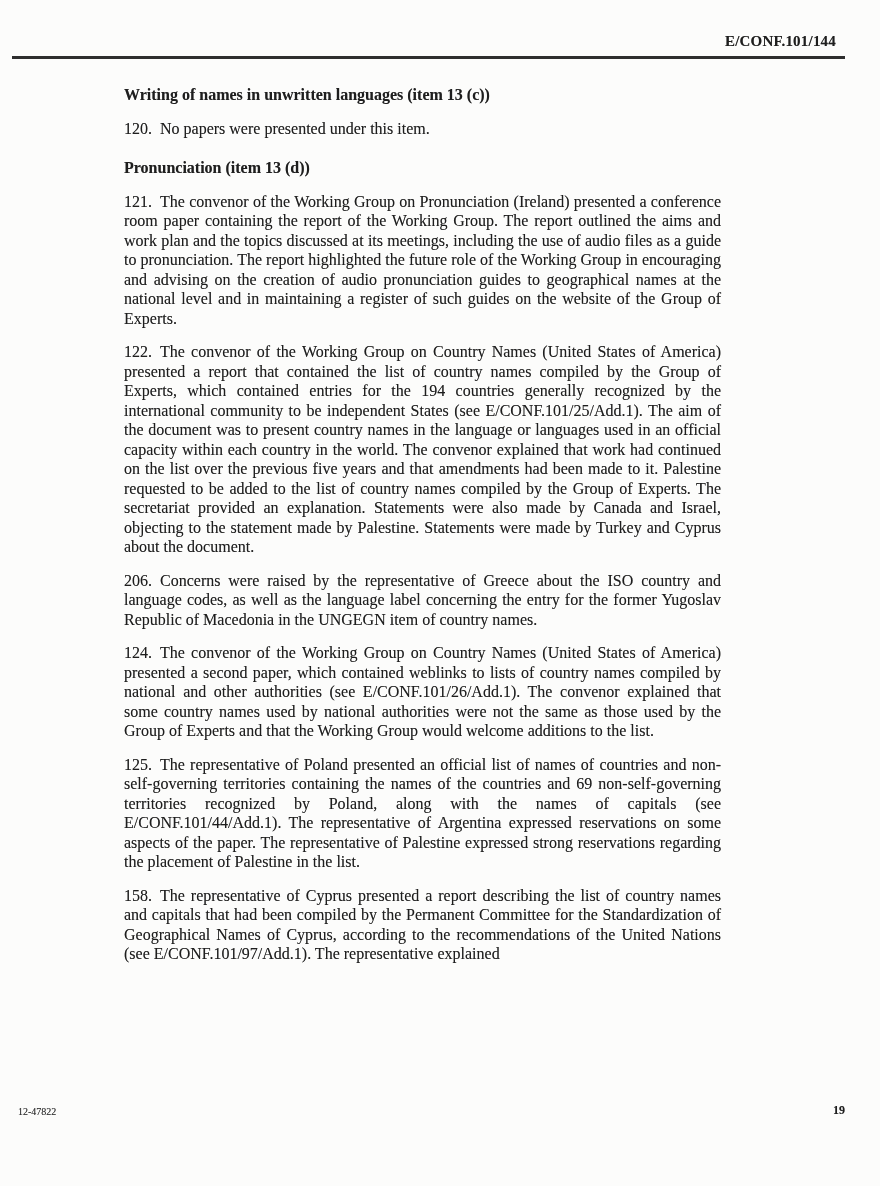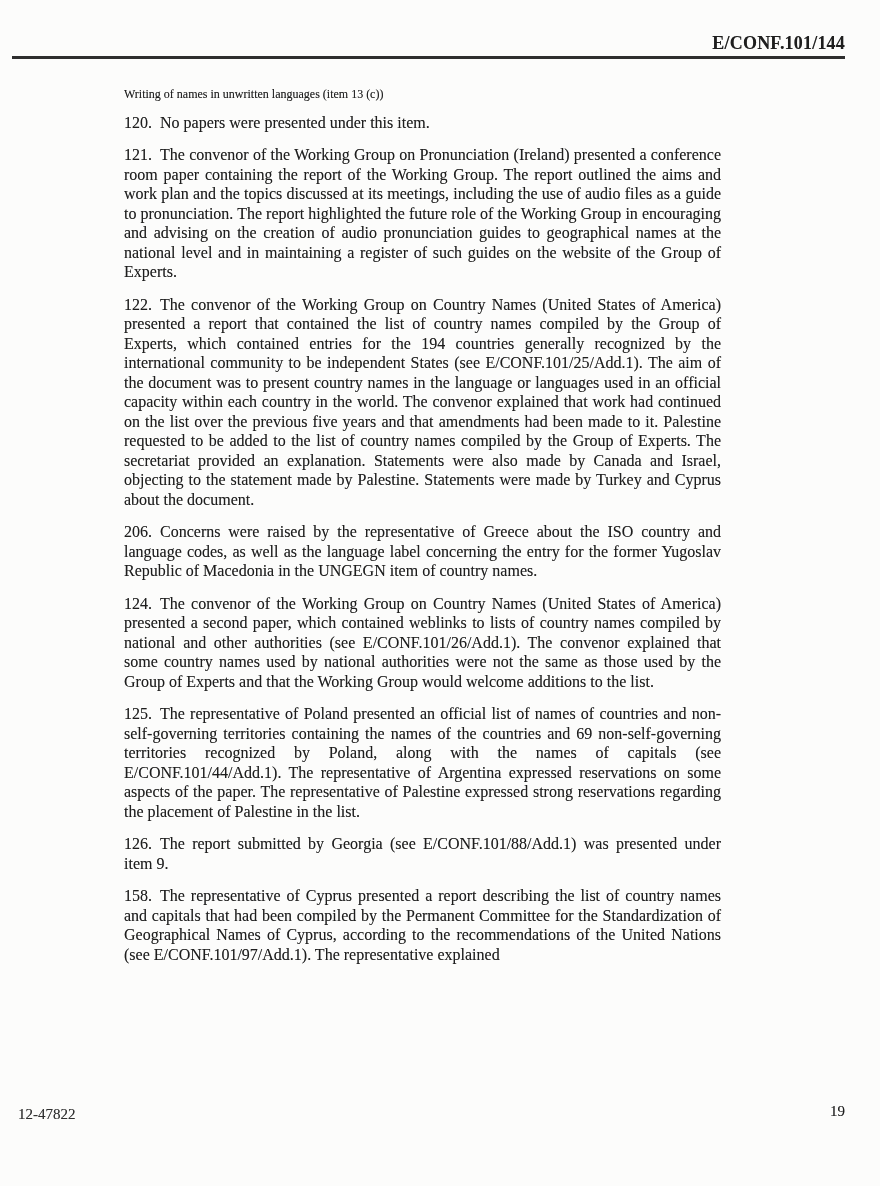--- a/index.html
+++ b/index.html
@@ -13,22 +13,22 @@
     height: 1186px;
     background: #fcfcfb;
     font-family: "Liberation Serif", serif;
     color: #1e1e1e;
     overflow: hidden;
     text-shadow: 0 0 0.5px rgba(40,40,40,0.45);
   }
   .doc-symbol {
     position: absolute;
     top: 33px;
-    right: 35px;
-    font-size: 18px;
+    right: 44px;
+    font-size: 15px;
     font-weight: bold;
     letter-spacing: 0.2px;
     margin-left: 40px;
   }
   .header-rule {
     position: absolute;
     top: 56px;
     left: 12px;
     right: 35px;
     height: 2.5px;
@@ -37,77 +37,77 @@
   .content {
     position: absolute;
     left: 124px;
     top: 80px;
     width: 597px;
     font-size: 16px;
     line-height: 19.5px;
     text-align: justify;
   }
   .sec-heading {
-    font-size: 12px;
-    font-weight: normal;
+    font-size: 16px;
+    font-weight: bold;
     margin: 20px 0 8px 0;
     text-align: left;
   }
   .sec-heading.first {
     margin-top: 5px;
   }
   .para {
-    margin: 8px 0 13px 0;
+    margin: 14px 0 13px 0;
   }
   .pnum {
     margin-right: 8px;
   }
   .footer-left {
     position: absolute;
     left: 18px;
     top: 1106px;
-    font-size: 15px;
+    font-size: 10px;
     color: #2f2f2f;
   }
   .page-number {
     position: absolute;
     right: 35px;
     top: 1103px;
-    font-size: 15px;
-    font-weight: normal;
+    font-size: 12px;
+    font-weight: bold;
   }
 </style>
 </head>
 <body>
 
 <div class="page">
 
   <div class="doc-symbol">E/CONF.101/144</div>
 
   <div class="header-rule"></div>
 
   <div class="content">
 
     <h2 class="sec-heading first">Writing of names in unwritten languages (item 13 (c))</h2>
 
     <p class="para"><span class="pnum">120.</span><span class="ptext">No papers were presented under this item.</span></p>
 
+    <h2 class="sec-heading">Pronunciation (item 13 (d))</h2>
 
     <p class="para"><span class="pnum">121.</span><span class="ptext">The convenor of the Working Group on Pronunciation (Ireland) presented a conference room paper containing the report of the Working Group. The report outlined the aims and work plan and the topics discussed at its meetings, including the use of audio files as a guide to pronunciation. The report highlighted the future role of the Working Group in encouraging and advising on the creation of audio pronunciation guides to geographical names at the national level and in maintaining a register of such guides on the website of the Group of Experts.</span></p>
 
 
     <p class="para"><span class="pnum">122.</span><span class="ptext">The convenor of the Working Group on Country Names (United States of America) presented a report that contained the list of country names compiled by the Group of Experts, which contained entries for the 194 countries generally recognized by the international community to be independent States (see E/CONF.101/25/Add.1). The aim of the document was to present country names in the language or languages used in an official capacity within each country in the world. The convenor explained that work had continued on the list over the previous five years and that amendments had been made to it. Palestine requested to be added to the list of country names compiled by the Group of Experts. The secretariat provided an explanation. Statements were also made by Canada and Israel, objecting to the statement made by Palestine. Statements were made by Turkey and Cyprus about the document.</span></p>
 
     <p class="para"><span class="pnum">206.</span><span class="ptext">Concerns were raised by the representative of Greece about the ISO country and language codes, as well as the language label concerning the entry for the former Yugoslav Republic of Macedonia in the UNGEGN item of country names.</span></p>
 
     <p class="para"><span class="pnum">124.</span><span class="ptext">The convenor of the Working Group on Country Names (United States of America) presented a second paper, which contained weblinks to lists of country names compiled by national and other authorities (see E/CONF.101/26/Add.1). The convenor explained that some country names used by national authorities were not the same as those used by the Group of Experts and that the Working Group would welcome additions to the list.</span></p>
 
     <p class="para"><span class="pnum">125.</span><span class="ptext">The representative of Poland presented an official list of names of countries and non-self-governing territories containing the names of the countries and 69 non-self-governing territories recognized by Poland, along with the names of capitals (see E/CONF.101/44/Add.1). The representative of Argentina expressed reservations on some aspects of the paper. The representative of Palestine expressed strong reservations regarding the placement of Palestine in the list.</span></p>
 
-    <p class="para"><span class="pnum">126.</span><span class="ptext">The report submitted by Georgia (see E/CONF.101/88/Add.1) was presented under item 9.</span></p>
 
     <p class="para"><span class="pnum">158.</span><span class="ptext">The representative of Cyprus presented a report describing the list of country names and capitals that had been compiled by the Permanent Committee for the Standardization of Geographical Names of Cyprus, according to the recommendations of the United Nations (see E/CONF.101/97/Add.1). The representative explained</span></p>
 
   </div>
 
   <div class="footer-left">12-47822</div>
 
   <div class="page-number">19</div>
 
 </div>

